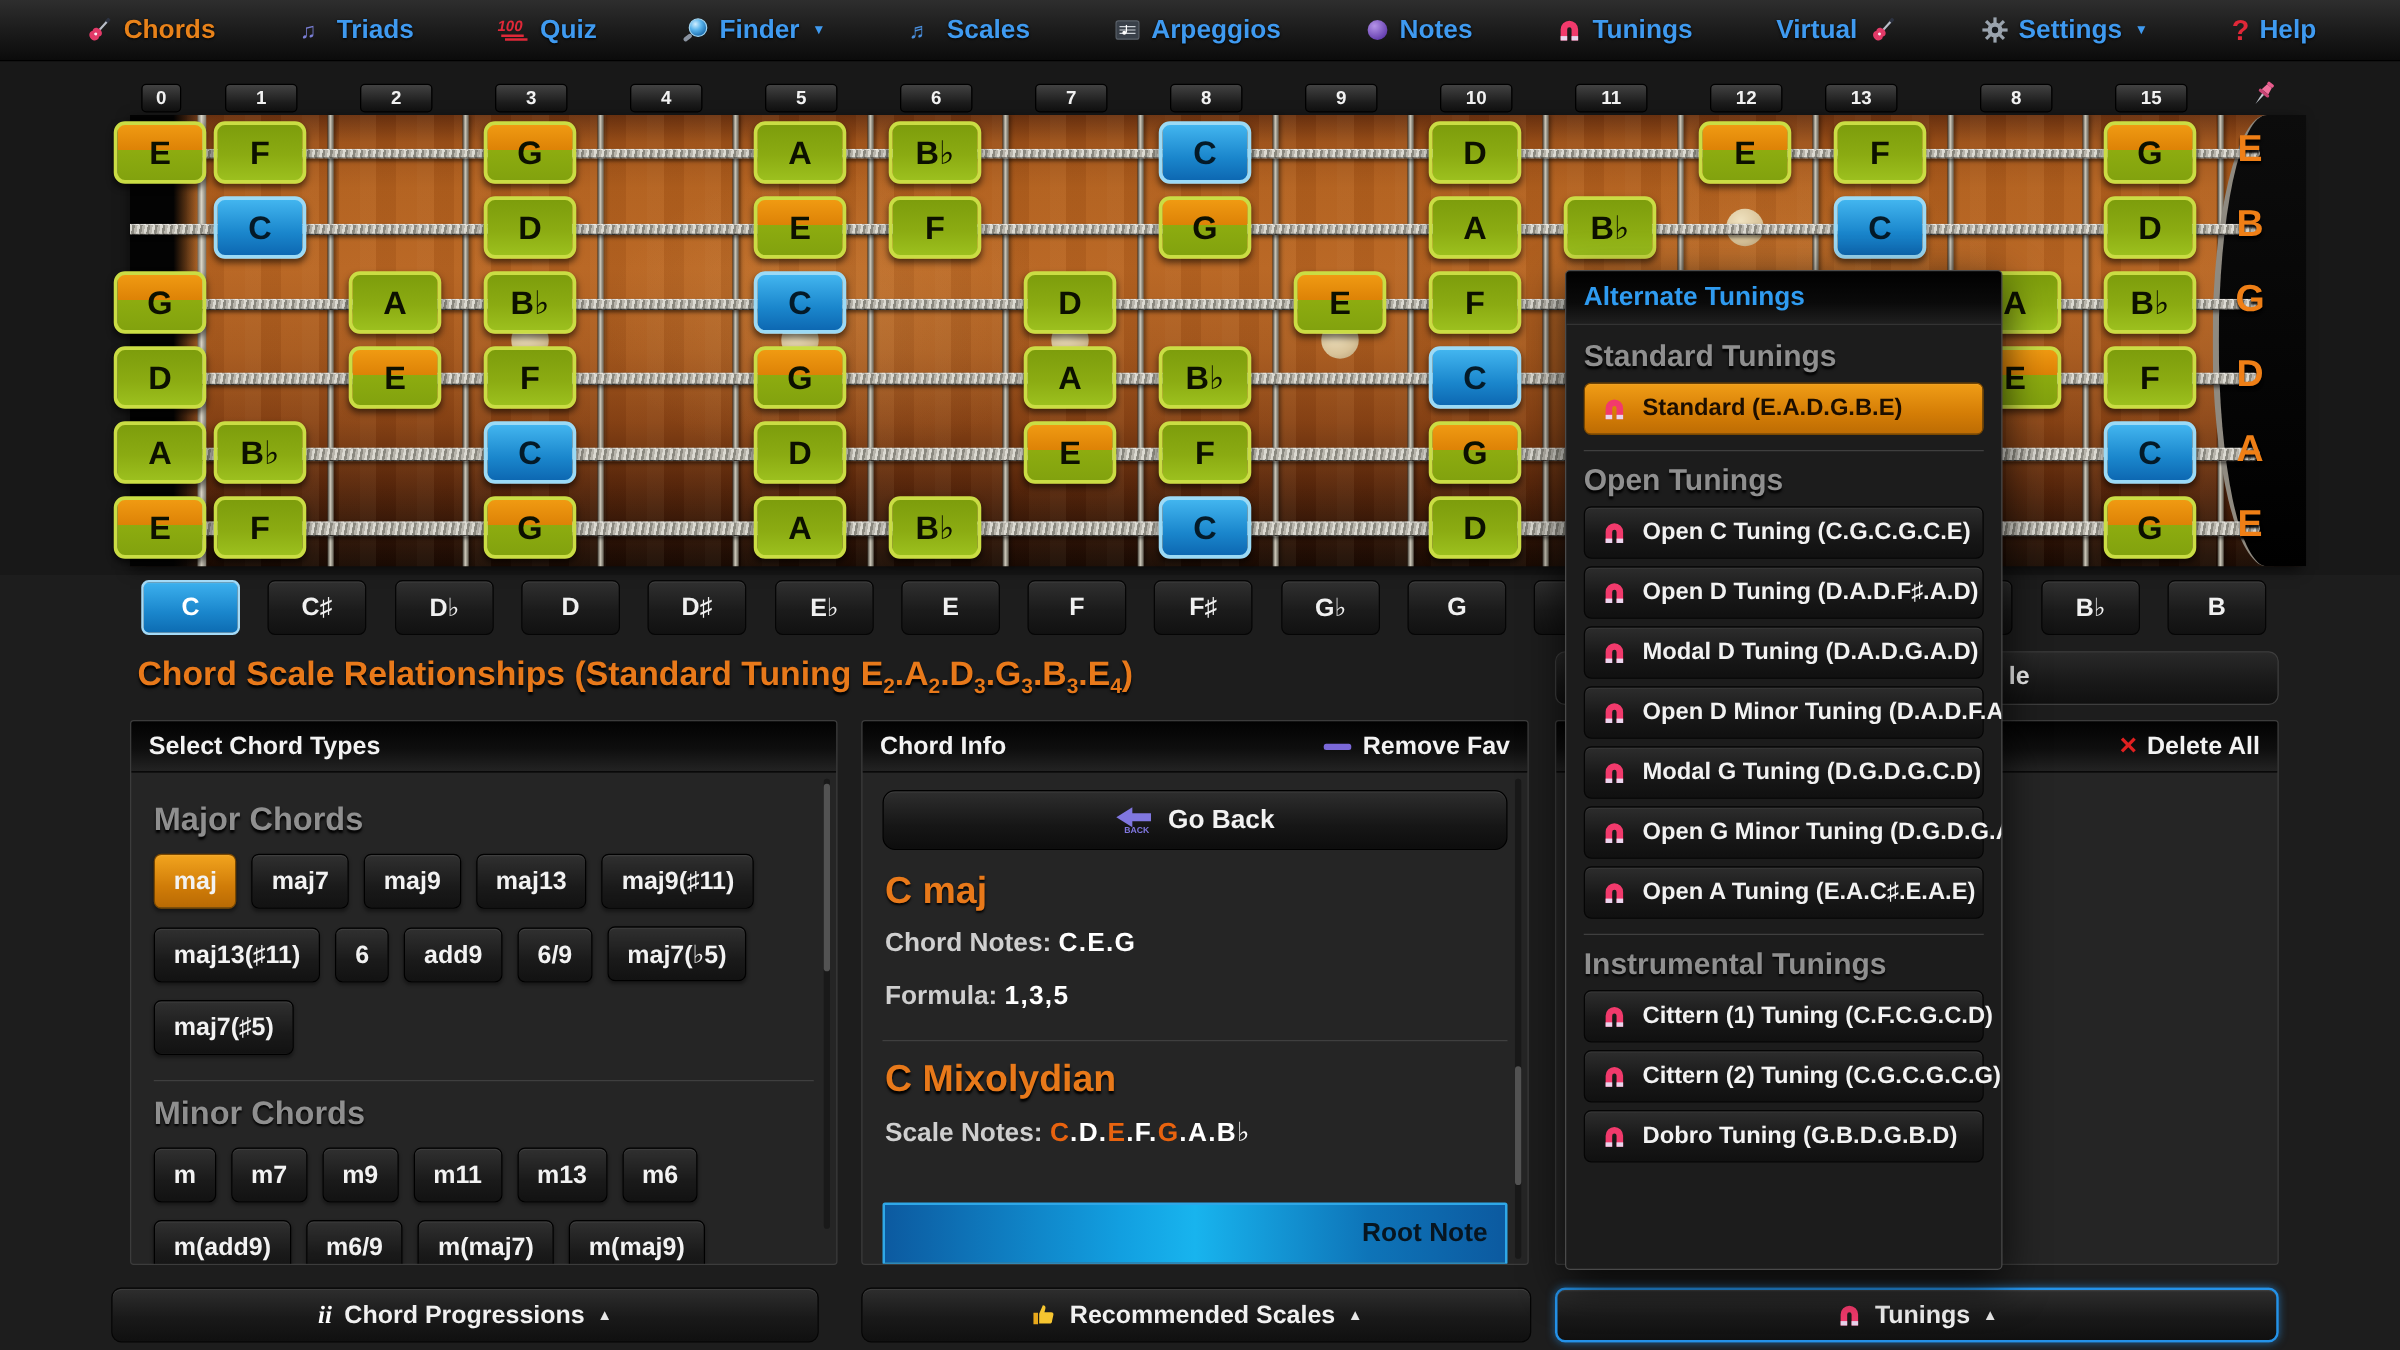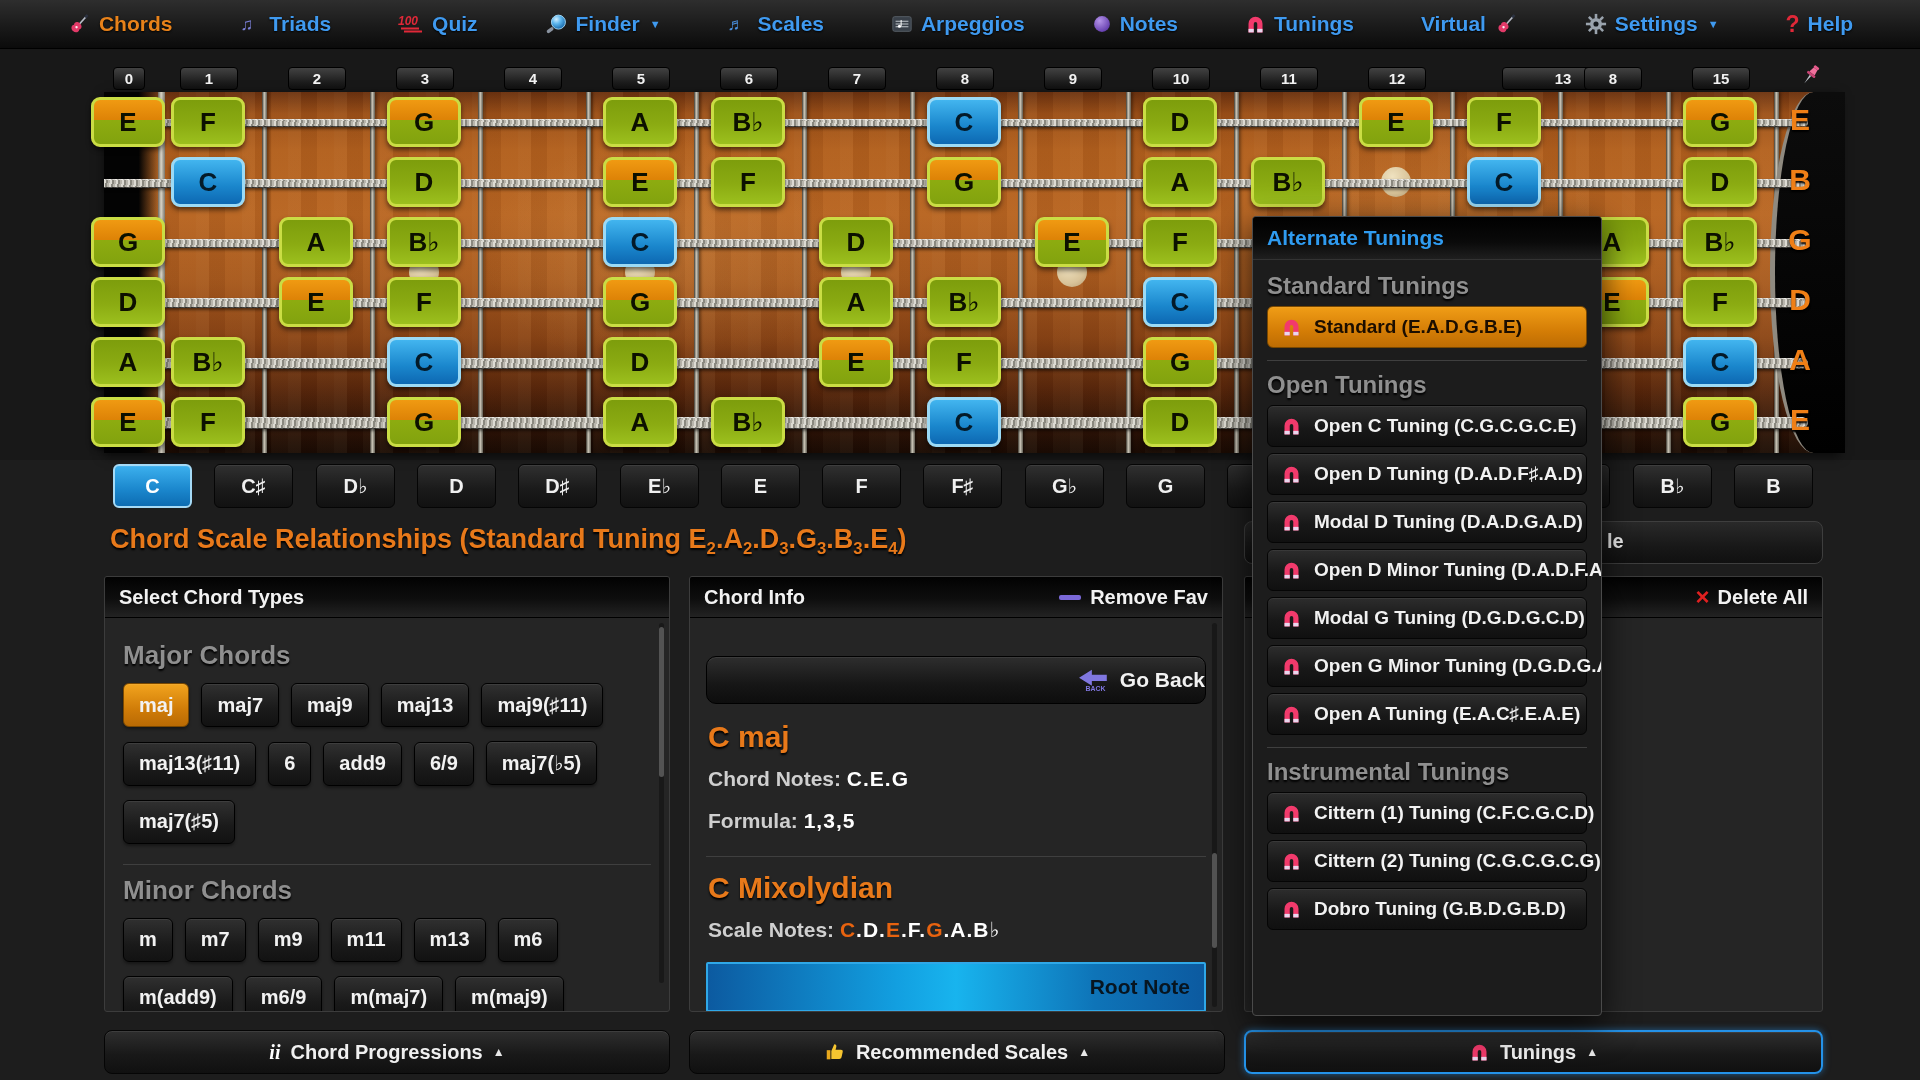--- a/index.html
+++ b/index.html
@@ -86,21 +86,21 @@
   .hdiv{border:none;border-top:1px solid #3f3f3f;margin:6px 0 10px;}
   .scrollbar{position:absolute;width:5px;background:#191919;border-radius:3px;}
   .scrollbar .thumb{position:absolute;left:0;width:5px;background:#535353;border-radius:3px;}
 
   
   #panel-info .panel-body{display:flex;flex-direction:column;height:380px;padding:14px 16px 10px;}
   .removefav{display:flex;align-items:center;gap:9px;cursor:pointer;}
   .dash-ic{width:22px;height:5px;border-radius:2px;background:#7a68d8;}
   .goback{height:46px;border-radius:10px;background:linear-gradient(180deg,#2e2e2e,#161616 60%,#0d0d0d);
     border:1px solid #000;box-shadow:inset 0 1px 0 rgba(255,255,255,.07);cursor:pointer;
-    display:flex;align-items:center;justify-content:flex-end;gap:10px;color:#f2f2f2;font-size:21px;font-weight:bold;margin-top:24px;}
+    display:flex;align-items:center;justify-content:center;gap:10px;color:#f2f2f2;font-size:21px;font-weight:bold;}
   .chord-title{color:#e8791a;font-size:30px;font-weight:bold;margin:16px 2px 4px;text-shadow:0 2px 2px #000;}
   .info-line{font-size:21px;color:#cfcfcf;font-weight:bold;margin:9px 2px;}
   .info-line .val{color:#fff;letter-spacing:1px;}
   .sn-hl{color:#e8630f;}
   .sn-w{color:#fff;}
   .legend-root{margin-top:auto;height:46px;border:2px solid #2fa8e8;border-radius:2px;
     background:linear-gradient(90deg,#0c5aa0,#129fe0 38%,#18b4ee 50%,#0e74b8 78%,#0c5aa0);
     display:flex;align-items:center;padding:0 14px;color:#071520;font-size:21px;font-weight:bold;justify-content:flex-end;}
 
   
@@ -278,21 +278,21 @@
       <div class="fret-tab" style="left: 396px; width: 56px;">3</div>
       <div class="fret-tab" style="left: 504px; width: 56px;">4</div>
       <div class="fret-tab" style="left: 612px; width: 56px;">5</div>
       <div class="fret-tab" style="left: 720px; width: 56px;">6</div>
       <div class="fret-tab" style="left: 828px; width: 56px;">7</div>
       <div class="fret-tab" style="left: 936px; width: 56px;">8</div>
       <div class="fret-tab" style="left: 1044px; width: 56px;">9</div>
       <div class="fret-tab" style="left: 1152px; width: 56px;">10</div>
       <div class="fret-tab" style="left: 1260px; width: 56px;">11</div>
       <div class="fret-tab" style="left: 1368px; width: 56px;">12</div>
-      <div class="fret-tab" style="left: 1502px; width: 56px; padding-left: 32px;">13</div>
+      <div class="fret-tab" style="left: 1460px; width: 56px;">13</div>
       <div class="fret-tab" style="left: 1584px; width: 56px;">8</div>
       <div class="fret-tab" style="left: 1692px; width: 56px;">15</div>
     </div>
   <span class="pin" id="pin"><svg width="28" height="28" viewBox="0 0 26 26">
         <g transform="rotate(38 13 13)">
           <rect x="10.3" y="2" width="5.4" height="2.6" rx="1" fill="#e85a8c"></rect>
           <path d="M10.8 4.6 h4.4 l.9 5.4 h-6.2 z" fill="#f0709c"></path>
           <rect x="8.4" y="10" width="9.2" height="2.4" rx="1.2" fill="#c84474"></rect>
           <path d="M12.1 12.4 h1.8 L13 21.5 Z" fill="#c2c8d0"></path>
         </g>
@@ -604,21 +604,21 @@
               <rect x="4" y="17" width="6" height="4" fill="#e9d6ee"></rect>
               <rect x="14" y="17" width="6" height="4" fill="#e9d6ee"></rect>
             </svg>
           </span>
           <span>Dobro Tuning (G.B.D.G.B.D)</span>
         </div>
       </div>
   </aside>
 
   <div id="bottom-bar">
-      <div class="bbtn" style="left: 104px; width: 566px;">
+      <div class="bbtn" style="left: 89px; width: 566px;">
         <span class="icn">
           <span class="roman-ii">ii</span>
         </span>
         <span>Chord Progressions</span>
         <span class="caret-up">▲</span>
       </div>
       <div class="bbtn" style="left: 689px; width: 536px;">
         <span class="icn">
           <svg width="22" height="22" viewBox="0 0 24 24">
             <path d="M3 10 h4 v10 H3 z" fill="#e8a81c"></path>

